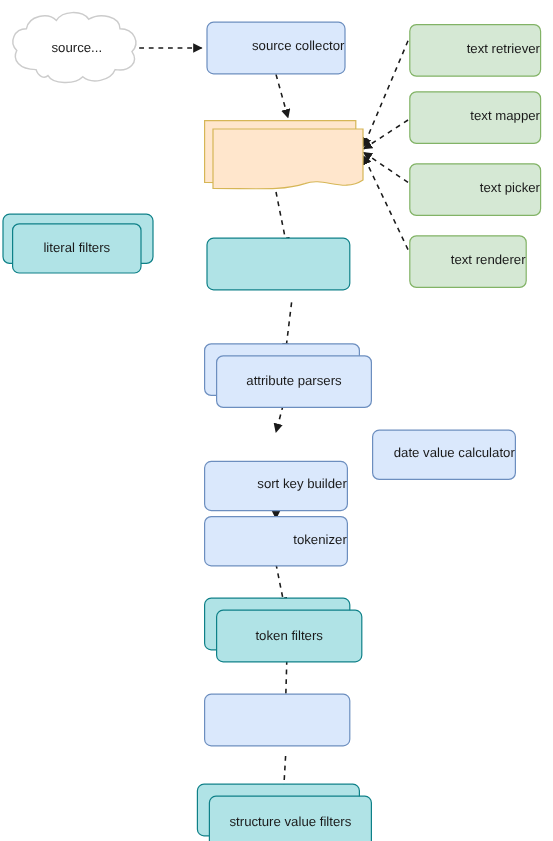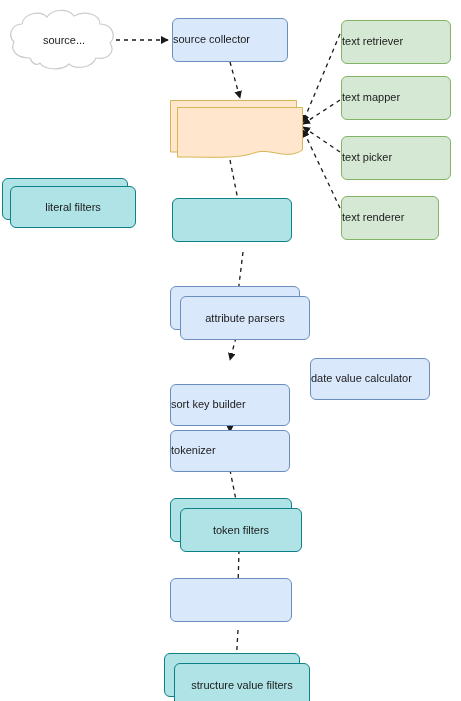--- a/index.html
+++ b/index.html
@@ -23,21 +23,21 @@
     top: 0;
     width: 461px;
     height: 701px;
     pointer-events: none;
   }
   .node {
     position: absolute;
     box-sizing: border-box;
     display: flex;
     align-items: center;
-    justify-content: flex-start;
+    justify-content: flex-end;
     font-size: 11px;
     color: #1a1a1a;
     text-align: center;
     line-height: 1.2;
     border-radius: 6px;
     border-style: solid;
     border-width: 1px;
     z-index: 3;
   }
   .node.blue {
@@ -196,21 +196,21 @@
     <svg width="134" height="62" viewBox="0 0 134 62">
 
       <path d="M0.5 0.5 H126.5 V45 C110 56 96 42 80 48 C62 54 40 52 0.5 52 Z" fill="#ffe6cc" stroke="#d6b656" stroke-width="1"></path>
 
       <path d="M7.5 7.5 H132.5 V50 C116 61 100 47 84 53 C66 59 44 57 7.5 57 Z" fill="#ffe6cc" stroke="#d6b656" stroke-width="1"></path>
     </svg>
   </div>
 
   <div class="stack teal" style="left:2px; top:178px; width:136px; height:52px;">
     <div class="back" style="left:0; top:0; width:126px; height:42px;"></div>
-    <div class="front" style="left:8px; top:8px; width:126px; height:42px;">
+    <div class="front" style="left:8px; top:8px; width:108px; height:42px;">
       <span>literal filters</span>
     </div>
   </div>
 
   <div class="stack teal" style="left:172px; top:198px; width:130px; height:54px;">
     <div class="back" style="left:0; top:0; width:120px; height:44px;"></div>
   </div>
 
   <div class="stack blue" style="left:170px; top:286px; width:140px; height:54px;">
     <div class="back" style="left:0; top:0; width:130px; height:44px;"></div>

